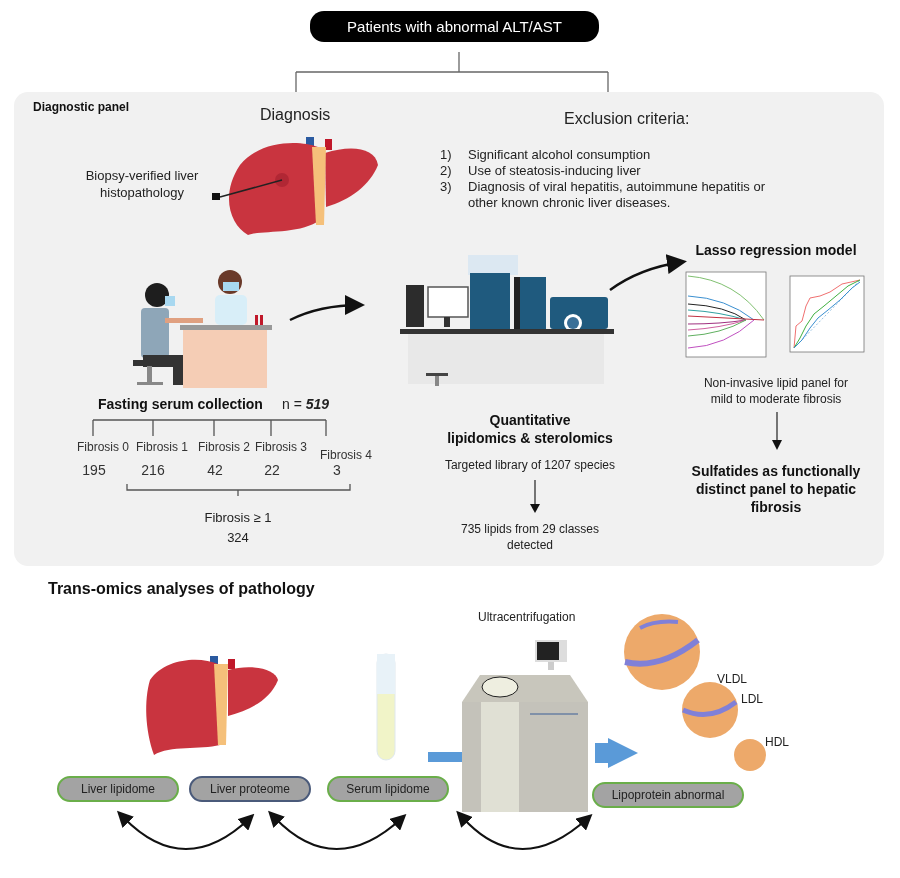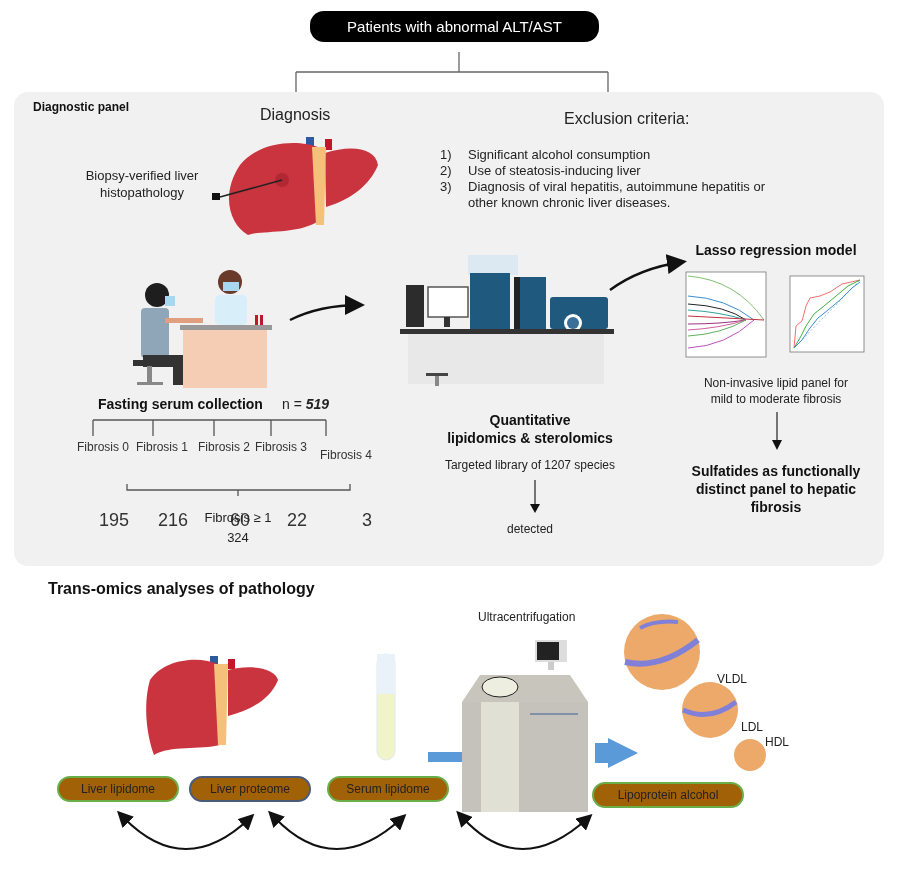--- a/index.html
+++ b/index.html
@@ -12,22 +12,22 @@
   .h-bold { font-weight:bold; font-size:12px; color:#111; }
   .center { text-align:center; }
   .t13 { font-size:13px; }
   .t12 { font-size:12px; }
   .t14 { font-size:14px; }
   .t16 { font-size:16px; }
   .excl-list { left:440px; top:147px; font-size:13px; line-height:16px; color:#222; }
   .excl-list .row { display:flex; }
   .excl-list .num { width:28px; }
   .fib-label { font-size:12px; color:#333; width:70px; text-align:right; }
-  .fib-val { font-size:18px; color:#333; width:70px; text-align:right;margin-top:48px; }
-  .omics-box { height:26px; border:2px solid #6aae4a; background:#a16207; font-size:12px;
+  .fib-val { font-size:14px; color:#333; width:70px; text-align:center; }
+  .omics-box { height:26px; border:2px solid #6aae4a; background:#a3a3a3; font-size:12px;
                display:flex; align-items:center; justify-content:center; color:#222; box-sizing:border-box; }
   .omics-box.blue { border-color:#4a5a7a; }
   svg { position:absolute; overflow:visible; }
 </style>
 </head>
 <body>
 
 <div class="abs title-box">Patients with abnormal ALT/AST</div>
 
 <svg style="left:0;top:0;" width="900" height="100">
@@ -173,37 +173,38 @@
   <line x1="238" y1="490" x2="238" y2="496" stroke="#555" stroke-width="1.3"></line>
 </svg>
 <div class="abs" style="left:51px;top:440px;width:330px;height:50px;">
   <div class="abs fib-label" style="left:8px;top:0;">Fibrosis 0</div>
   <div class="abs fib-label" style="left:67px;top:0;">Fibrosis 1</div>
   <div class="abs fib-label" style="left:129px;top:0;">Fibrosis 2</div>
   <div class="abs fib-label" style="left:186px;top:0;">Fibrosis 3</div>
   <div class="abs fib-label" style="left:251px;top:8px;">Fibrosis 4</div>
   <div class="abs fib-val" style="left:8px;top:22px;">195</div>
   <div class="abs fib-val" style="left:67px;top:22px;">216</div>
-  <div class="abs fib-val" style="left:129px;top:22px;">60</div>
+  <div class="abs fib-val" style="left:129px;top:22px;">42</div>
   <div class="abs fib-val" style="left:186px;top:22px;">22</div>
   <div class="abs fib-val" style="left:251px;top:22px;">3</div>
 </div>
 <div class="abs t13 center" style="left:178px;top:510px;width:120px;">Fibrosis ≥ 1</div>
 <div class="abs t13 center" style="left:178px;top:530px;width:120px;">324</div>
 
 <div class="abs h-bold t14 center" style="left:420px;top:411px;width:220px;line-height:18px;">
   <div>Quantitative</div>
   <div>lipidomics &amp; sterolomics</div>
 </div>
 <div class="abs t12 center" style="left:420px;top:458px;width:220px;">Targeted library of 1207 species</div>
 <svg style="left:528px;top:480px;" width="14" height="36">
   <line x1="7" y1="0" x2="7" y2="26" stroke="#222" stroke-width="1.2"></line>
   <path d="M2 24 L12 24 L7 33 Z" fill="#111"></path>
 </svg>
 <div class="abs t12 center" style="left:420px;top:521px;width:220px;line-height:16px;">
+  <div>735 lipids from 29 classes</div>
   <div>detected</div>
 </div>
 
 <div class="abs h-bold t16" style="left:48px;top:580px;">Trans-omics analyses of pathology</div>
 
 <svg style="left:140px;top:650px;" width="150" height="120">
   <rect x="70" y="6" width="8" height="8" fill="#2a5aa0"></rect>
   <rect x="88" y="9" width="7" height="10" fill="#c0182a"></rect>
   <path d="M10 30 C25 8 60 6 78 14 L80 95 C60 100 30 95 14 105 C5 80 4 50 10 30 Z" fill="#c9343f"></path>
   <path d="M88 20 C110 14 135 18 138 30 C130 50 110 60 88 66 Z" fill="#c9343f"></path>
@@ -232,27 +233,27 @@
 
 <svg style="left:620px;top:610px;" width="200" height="160">
   <circle cx="42" cy="42" r="38" fill="#eda96a"></circle>
   <path d="M5 52 Q40 60 78 30" stroke="#8080d8" stroke-width="6" fill="none"></path>
   <path d="M20 18 Q35 10 58 12" stroke="#8080d8" stroke-width="4" fill="none"></path>
   <circle cx="90" cy="100" r="28" fill="#eda96a"></circle>
   <path d="M63 100 Q90 112 116 92" stroke="#8080d8" stroke-width="5" fill="none"></path>
   <circle cx="130" cy="145" r="16" fill="#eda96a"></circle>
 </svg>
 <div class="abs t12" style="left:717px;top:672px;">VLDL</div>
-<div class="abs t12" style="left:741px;top:692px;margin-top:28px;">LDL</div>
+<div class="abs t12" style="left:741px;top:692px;">LDL</div>
 <div class="abs t12" style="left:765px;top:735px;">HDL</div>
 
 <div class="abs omics-box" style="left:57px;top:776px;width:122px;">Liver lipidome</div>
 <div class="abs omics-box blue" style="left:189px;top:776px;width:122px;">Liver proteome</div>
 <div class="abs omics-box" style="left:327px;top:776px;width:122px;">Serum lipidome</div>
-<div class="abs omics-box" style="left:592px;top:782px;width:152px;">Lipoprotein alcohol</div>
+<div class="abs omics-box" style="left:592px;top:782px;width:152px;">Lipoprotein abnormal</div>
 
 <svg style="left:0;top:0;" width="900" height="878">
   <defs>
     <marker id="ah2" markerWidth="8" markerHeight="8" refX="5" refY="4" orient="auto">
       <path d="M0 0 L8 4 L0 8 Z" fill="#111"></path>
     </marker>
     <marker id="ah3" markerWidth="8" markerHeight="8" refX="3" refY="4" orient="auto-start-reverse">
       <path d="M0 0 L8 4 L0 8 Z" fill="#111"></path>
     </marker>
   </defs>

